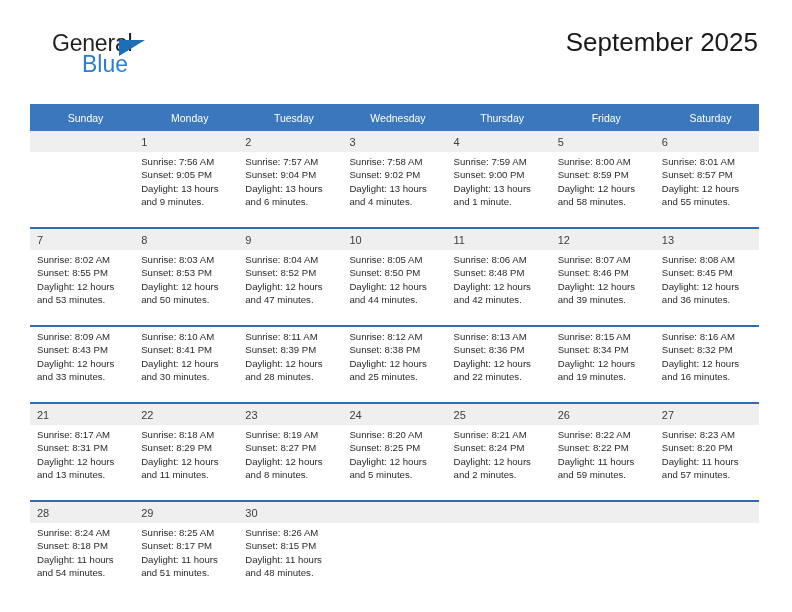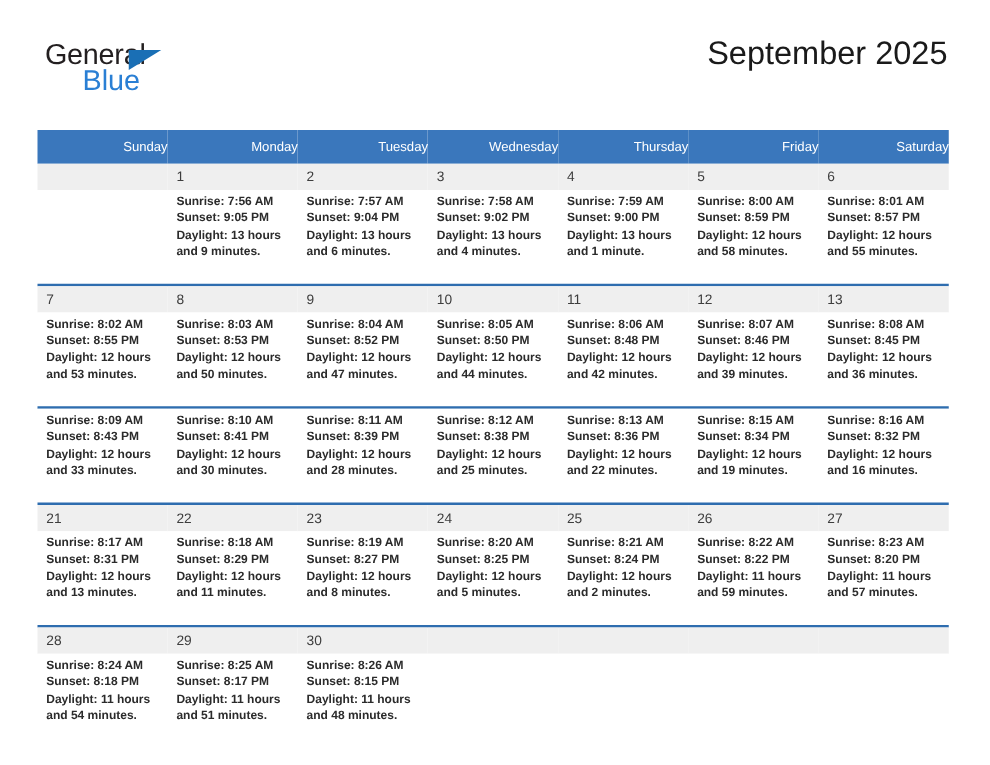--- a/index.html
+++ b/index.html
@@ -24,21 +24,21 @@
   
   .topbar {
     position: absolute;
     left: 34px;
     top: 26px;
     right: 34px;
     height: 62px;
   }
   .logo {
     position: absolute;
-    left: 2px;
+    left: 18px;
     top: 4px;
     width: 180px;
     height: 56px;
   }
   .logo-general {
     position: absolute;
     left: 0;
     top: 0;
     font-size: 23px;
     color: #231f20;
@@ -91,21 +91,21 @@
     border-collapse: collapse;
     table-layout: fixed;
   }
   .calendar col { width: 104.14px; }
 
   .calendar thead th {
     background: #3a77bc;
     color: #ffffff;
     font-size: 10.5px;
     font-weight: normal;
-    text-align: right;
+    text-align: center;
     padding: 5px 0 5px 7px;
     height: 17px;
     vertical-align: middle;
   }
 
   .wk-sep td {
     padding: 0;
     height: 2px;
     line-height: 0;
     font-size: 0;
@@ -122,21 +122,20 @@
     vertical-align: middle;
     line-height: 14px;
   }
   .daynum td.empty { background: #efefef; }
 
   .info td {
     background: #ffffff;
     padding: 3px 8px 8px 7px;
     vertical-align: top;
     height: 64px;
-    font-weight: bold;
   }
   .info td.empty { background: #ffffff; }
 
   .ev {
     font-size: 9.6px;
     color: #2b2b2b;
     line-height: 13.4px;
     white-space: nowrap;
   }
 </style>

